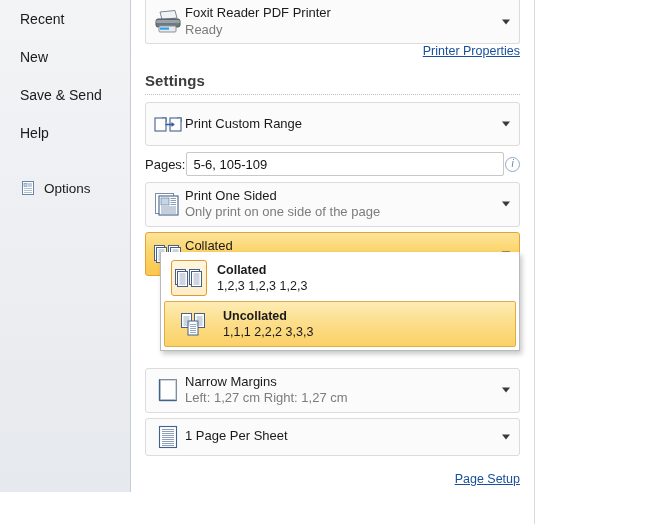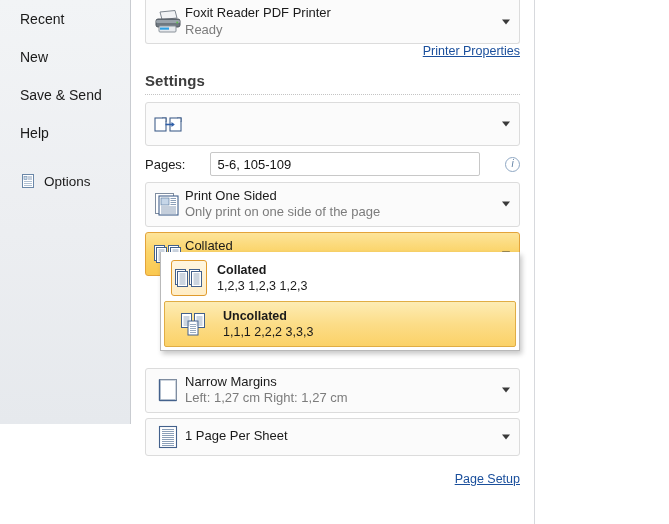--- a/index.html
+++ b/index.html
@@ -7,21 +7,21 @@
     width: 669px; height: 524px;
     font-family: "Liberation Sans", sans-serif;
     background: #ffffff;
     overflow: hidden;
   }
   #app { position: relative; width: 669px; height: 524px; }
 
   
   #sidebar {
     position: absolute; left: 0; top: 0;
-    width: 131px; height: 424px;
+    width: 131px; height: 492px;
     background: linear-gradient(to bottom, #f2f4f6 0%, #eceef1 55%, #e6e9ed 100%);
     border-right: 1px solid #c9ccd1;
   }
   .nav-item {
     position: relative;
     height: 38px;
     display: flex; align-items: center;
     padding-left: 20px;
     font-size: 14px;
     color: #1a1a1a;
@@ -38,21 +38,21 @@
     position: absolute; right: 0; top: 50%;
     transform: translateY(-50%);
     width: 0; height: 0;
     border-top: 10px solid transparent;
     border-bottom: 10px solid transparent;
     border-right: 11px solid #ffffff;
   }
   .nav-spacer { height: 14px; }
   .cmd-item {
     height: 30px;
-    display: flex; align-items: center;
+    display: flex; align-items: flex-end;
     padding-left: 20px; gap: 8px;
     font-size: 13.5px; color: #1a1a1a;
     cursor: pointer;
   }
   .cmd-icon { width: 16px; height: 16px; flex: 0 0 16px; }
 
   
   #settings-pane {
     position: absolute; left: 131px; top: 0;
     width: 404px; height: 524px;
@@ -110,21 +110,21 @@
     font-size: 15px; font-weight: bold; color: #3d3d3d;
     margin-top: 14px; margin-bottom: 5px; letter-spacing: .1px;
   }
   .dotted-rule {
     height: 1px;
     border-top: 1px dotted #c4c4c4;
     margin-bottom: 7px;
   }
 
   .pages-row {
-    display: flex; align-items: center; gap: 25px;
+    display: flex; align-items: center; gap: 1px;
     margin-top: 6px; margin-bottom: 6px;
   }
   .pages-label { font-size: 13px; color: #1a1a1a; }
   #pages-input {
     flex: 1;
     height: 24px;
     border: 1px solid #c8c8c8;
     border-radius: 2px;
     background: #ffffff;
     font-family: "Liberation Sans", sans-serif;
@@ -260,20 +260,21 @@
         <svg width="30" height="26" viewBox="0 0 30 26">
           <rect x="2" y="7" width="11" height="13" fill="#ffffff" stroke="#43618c" stroke-width="1.1"></rect>
           <path d="M9 7 L13 7 L13 11" fill="#ffffff" stroke="#43618c" stroke-width="1.1"></path>
           <rect x="17" y="7" width="11" height="13" fill="#ffffff" stroke="#43618c" stroke-width="1.1"></rect>
           <path d="M24 7 L28 7 L28 11" fill="#ffffff" stroke="#43618c" stroke-width="1.1"></path>
           <path d="M12.5 13.5 H20.5" stroke="#2f5fa8" stroke-width="1.6"></path>
           <path d="M18.5 11 L21.8 13.5 L18.5 16 Z" fill="#2f5fa8"></path>
         </svg>
       </span>
       <span class="tile-text">
+        <span class="tile-title">Print Custom Range</span>
       </span>
       <span class="caret"></span>
     </div>
 
     <div class="pages-row">
       <span class="pages-label">Pages:</span>
       <input id="pages-input" type="text" value="5-6, 105-109" style="">
       <span class="info-icon">i</span>
     </div>
 

